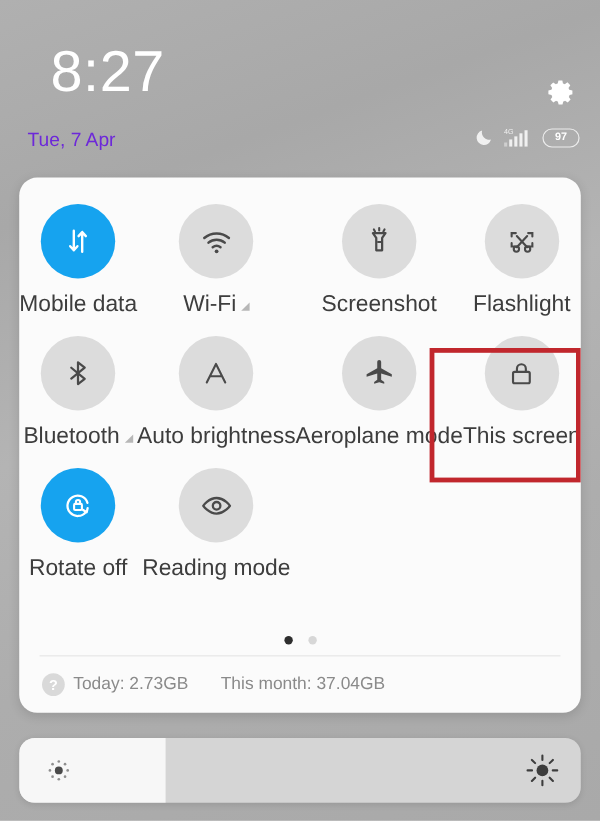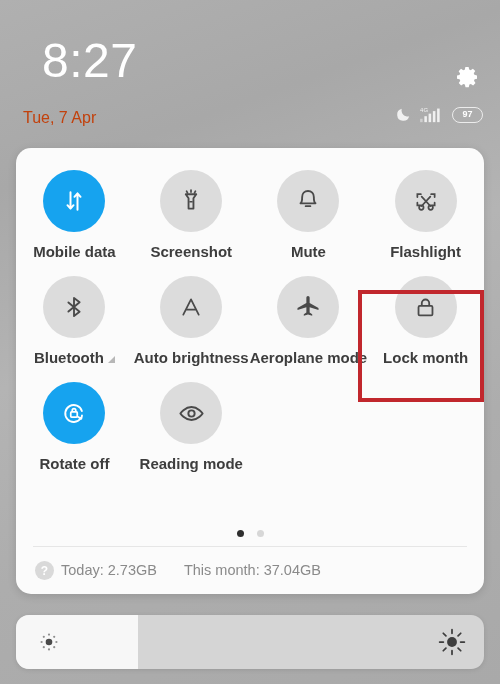--- a/index.html
+++ b/index.html
@@ -14,21 +14,21 @@
   }
   
   #header { position: absolute; left: 0; top: 0; width: 500px; height: 148px; }
   #clock {
     position: absolute; left: 22px; top: 37px;
     font-size: 48px; font-weight: 400; color: #ffffff;
     letter-spacing: 0.5px; line-height: 1; margin-left: 20px;
   }
   #date {
     position: absolute; left: 23px; top: 110px;
-    font-size: 16px; color: #c2410c; line-height: 1;
+    font-size: 16px; color: #6d28d9; line-height: 1;
   }
   #gear-btn {
     position: absolute; right: 18px; top: 62px;
     width: 30px; height: 30px; cursor: pointer;
   }
   #status-icons {
     position: absolute; right: 17px; top: 106px;
     display: flex; align-items: center; gap: 7px;
   }
   .sicon { display: flex; align-items: flex-end; }
@@ -58,21 +58,21 @@
   .tile-circle {
     width: 62px; height: 62px; border-radius: 50%;
     background: #dcdcdc;
     display: flex; align-items: center; justify-content: center;
   }
   .tile-circle.on { background: #16a3ef; }
   .tile-label-row {
     margin-top: 12px; display: flex; align-items: center;
     gap: 4px; white-space: nowrap;
   }
-  .tile-label { font-size: 15px; color: #3d3d3d; line-height: 1; font-weight: bold; }
+  .tile-label { font-size: 19px; color: #3d3d3d; line-height: 1; }
   .expand-tri {
     width: 0; height: 0; margin-top: 3px;
     border-left: 7px solid transparent;
     border-bottom: 7px solid #b7b7b7;
   }
   
   #highlight-box {
     position: absolute; left: 342px; top: 142px;
     width: 126px; height: 112px;
     border: 4px solid #c1272d; pointer-events: none;
@@ -157,45 +157,48 @@
       <div class="tile-circle on">
         <svg viewBox="0 0 24 24" width="28" height="28">
           <path fill="none" stroke="#ffffff" stroke-width="1.7" stroke-linecap="round" stroke-linejoin="round" d="M9 4.5v14M9 18.5l-2.6-2.9M9 18.5l2.6-2.9M15 19.5v-14M15 5.5l-2.6 2.9M15 5.5l2.6 2.9"></path>
         </svg>
       </div>
       <div class="tile-label-row">
         <span class="tile-label">Mobile data</span>
       </div>
     </div>
 
+    <div class="tile">
+      <div class="tile-circle">
+        <svg viewBox="0 0 24 24" width="29" height="29">
+          <path fill="none" stroke="#4a4a4a" stroke-width="1.7" stroke-linecap="round" d="M3.5 9.4a13 13 0 0 1 17 0"></path>
+          <path fill="none" stroke="#4a4a4a" stroke-width="1.7" stroke-linecap="round" d="M6.4 12.6a8.7 8.7 0 0 1 11.2 0"></path>
+          <path fill="none" stroke="#4a4a4a" stroke-width="1.7" stroke-linecap="round" d="M9.3 15.8a4.3 4.3 0 0 1 5.4 0"></path>
+          <circle cx="12" cy="18.6" r="1.3" fill="#4a4a4a"></circle>
+        </svg>
+      </div>
+      <div class="tile-label-row">
+        <span class="tile-label">Wi-Fi</span>
+        <span class="expand-tri"></span>
+      </div>
+    </div>
 
     <div class="tile">
       <div class="tile-circle">
         <svg viewBox="0 0 24 24" width="28" height="28">
           <path fill="none" stroke="#4a4a4a" stroke-width="1.6" stroke-linejoin="round" d="M7.5 6.2h9l-2.4 3.4v8.9h-4.2V9.6z"></path>
           <path fill="none" stroke="#4a4a4a" stroke-width="1.5" stroke-linecap="round" d="M12 2.6v1.7M8.2 3.6l.8 1.5M15.8 3.6l-.8 1.5"></path>
           <path fill="none" stroke="#4a4a4a" stroke-width="1.4" d="M10.6 12.6h2.8"></path>
         </svg>
       </div>
       <div class="tile-label-row">
         <span class="tile-label">Screenshot</span>
       </div>
     </div>
 
-    <div class="tile">
-      <div class="tile-circle">
-        <svg viewBox="0 0 24 24" width="28" height="28">
-          <path fill="none" stroke="#4a4a4a" stroke-width="1.6" stroke-linejoin="round" d="M12 3.4c-3 0-5 2.2-5 5.1 0 4.4-1.4 5.5-1.4 5.5h12.8s-1.4-1.1-1.4-5.5c0-2.9-2-5.1-5-5.1z"></path>
-          <path fill="none" stroke="#4a4a4a" stroke-width="1.6" stroke-linecap="round" d="M10 16.4h4"></path>
-        </svg>
-      </div>
-      <div class="tile-label-row">
-        <span class="tile-label">Mute</span>
-      </div>
-    </div>
 
     <div class="tile">
       <div class="tile-circle">
         <svg viewBox="0 0 24 24" width="28" height="28">
           <path fill="none" stroke="#4a4a4a" stroke-width="1.5" stroke-linecap="round" d="M4.6 8.6V6.2h3M19.4 8.6V6.2h-3M4.6 13.4v2.4h2.2M19.4 13.4v2.4h-2.2"></path>
           <path fill="none" stroke="#4a4a4a" stroke-width="1.5" stroke-linecap="round" d="M8.3 8.3l7.4 8M15.7 8.3l-7.4 8"></path>
           <circle cx="8" cy="17.6" r="1.9" fill="none" stroke="#4a4a4a" stroke-width="1.5"></circle>
           <circle cx="16" cy="17.6" r="1.9" fill="none" stroke="#4a4a4a" stroke-width="1.5"></circle>
         </svg>
       </div>
@@ -239,21 +242,21 @@
     </div>
 
     <div class="tile">
       <div class="tile-circle">
         <svg viewBox="0 0 24 24" width="27" height="27">
           <rect x="5.8" y="10.6" width="12.4" height="8.4" rx="1.1" fill="none" stroke="#4a4a4a" stroke-width="1.6"></rect>
           <path fill="none" stroke="#4a4a4a" stroke-width="1.6" d="M8.7 10.6V8.2a3.3 3.3 0 0 1 6.6 0v2.4"></path>
         </svg>
       </div>
       <div class="tile-label-row">
-        <span class="tile-label">Lock month</span>
+        <span class="tile-label">This screen</span>
       </div>
     </div>
 
 
     <div class="tile">
       <div class="tile-circle on">
         <svg viewBox="0 0 24 24" width="30" height="30">
           <path fill="none" stroke="#ffffff" stroke-width="1.5" stroke-linecap="round" d="M18.3 10.4a6.8 6.8 0 1 0-1 6"></path>
           <path fill="none" stroke="#ffffff" stroke-width="1.5" stroke-linecap="round" stroke-linejoin="round" d="m15.4 15.2 2.4 1.5.6-2.7"></path>
           <rect x="9.4" y="11.1" width="5.2" height="4.1" rx="0.7" fill="none" stroke="#ffffff" stroke-width="1.4"></rect>

